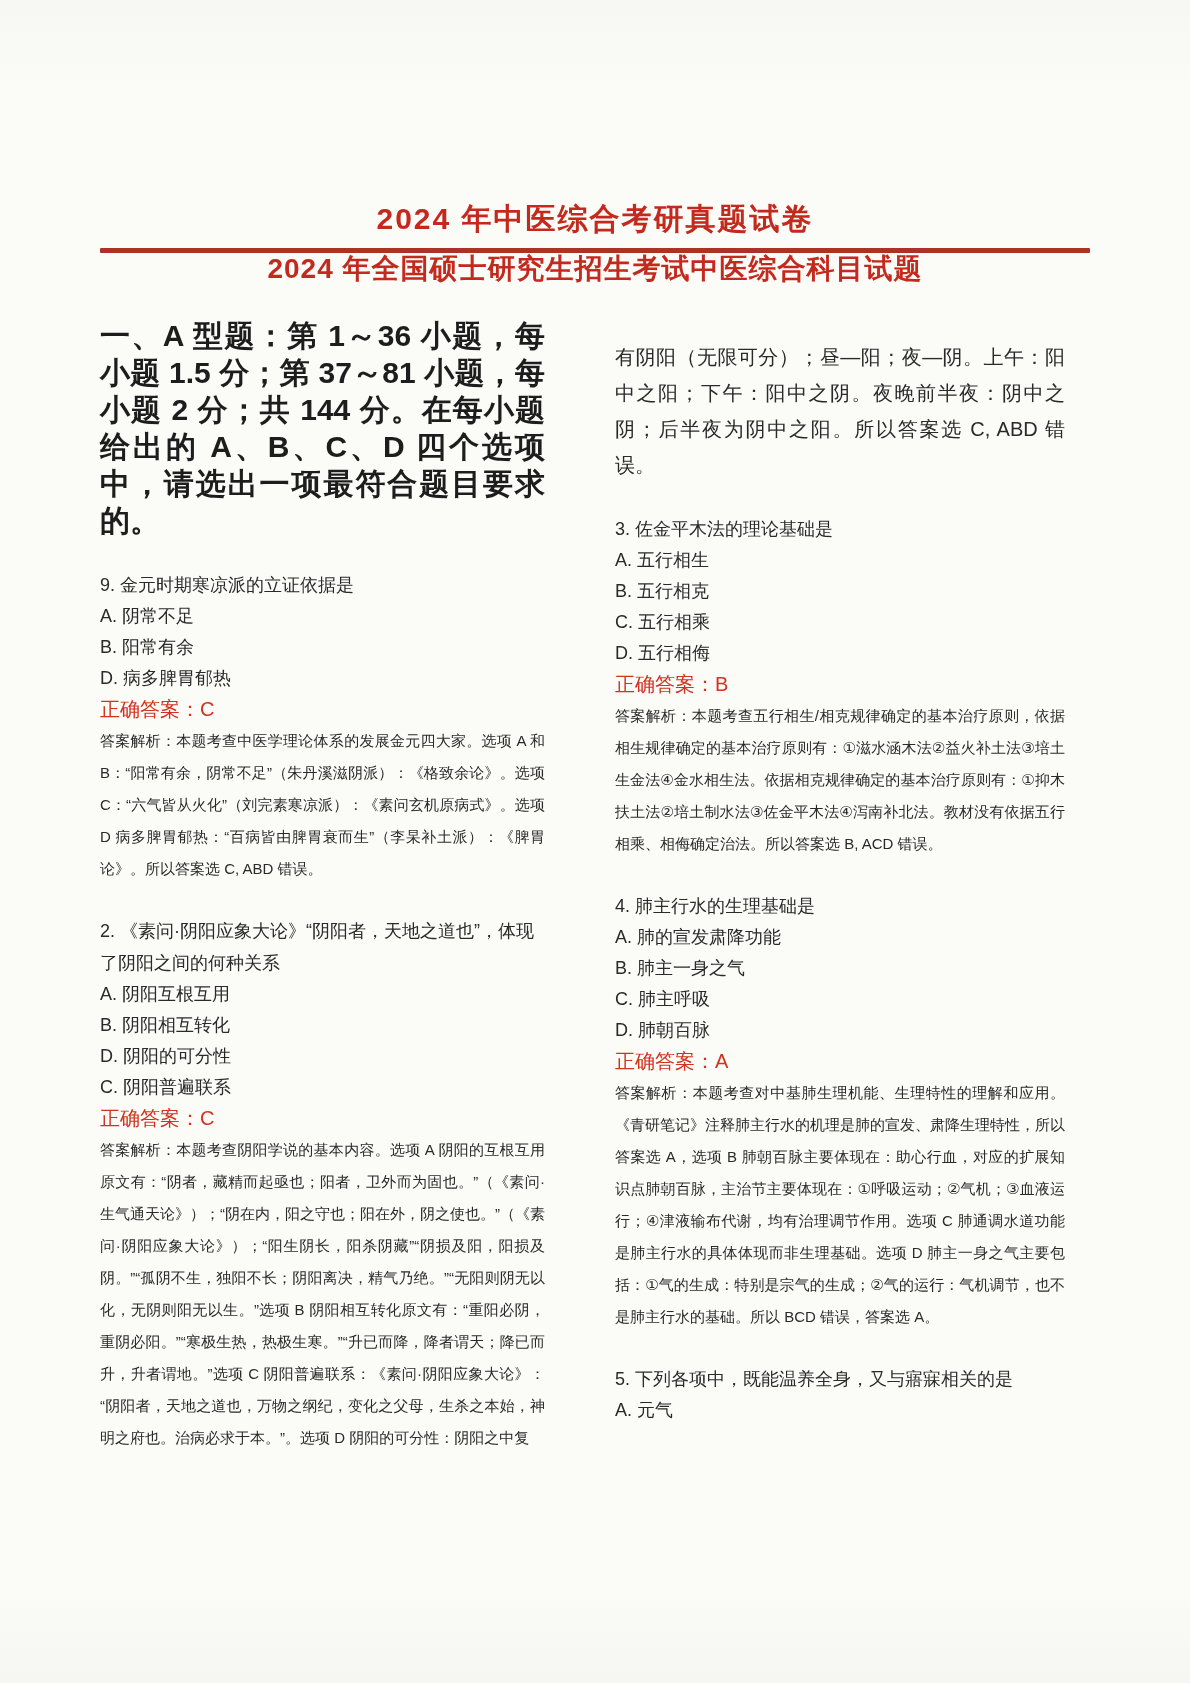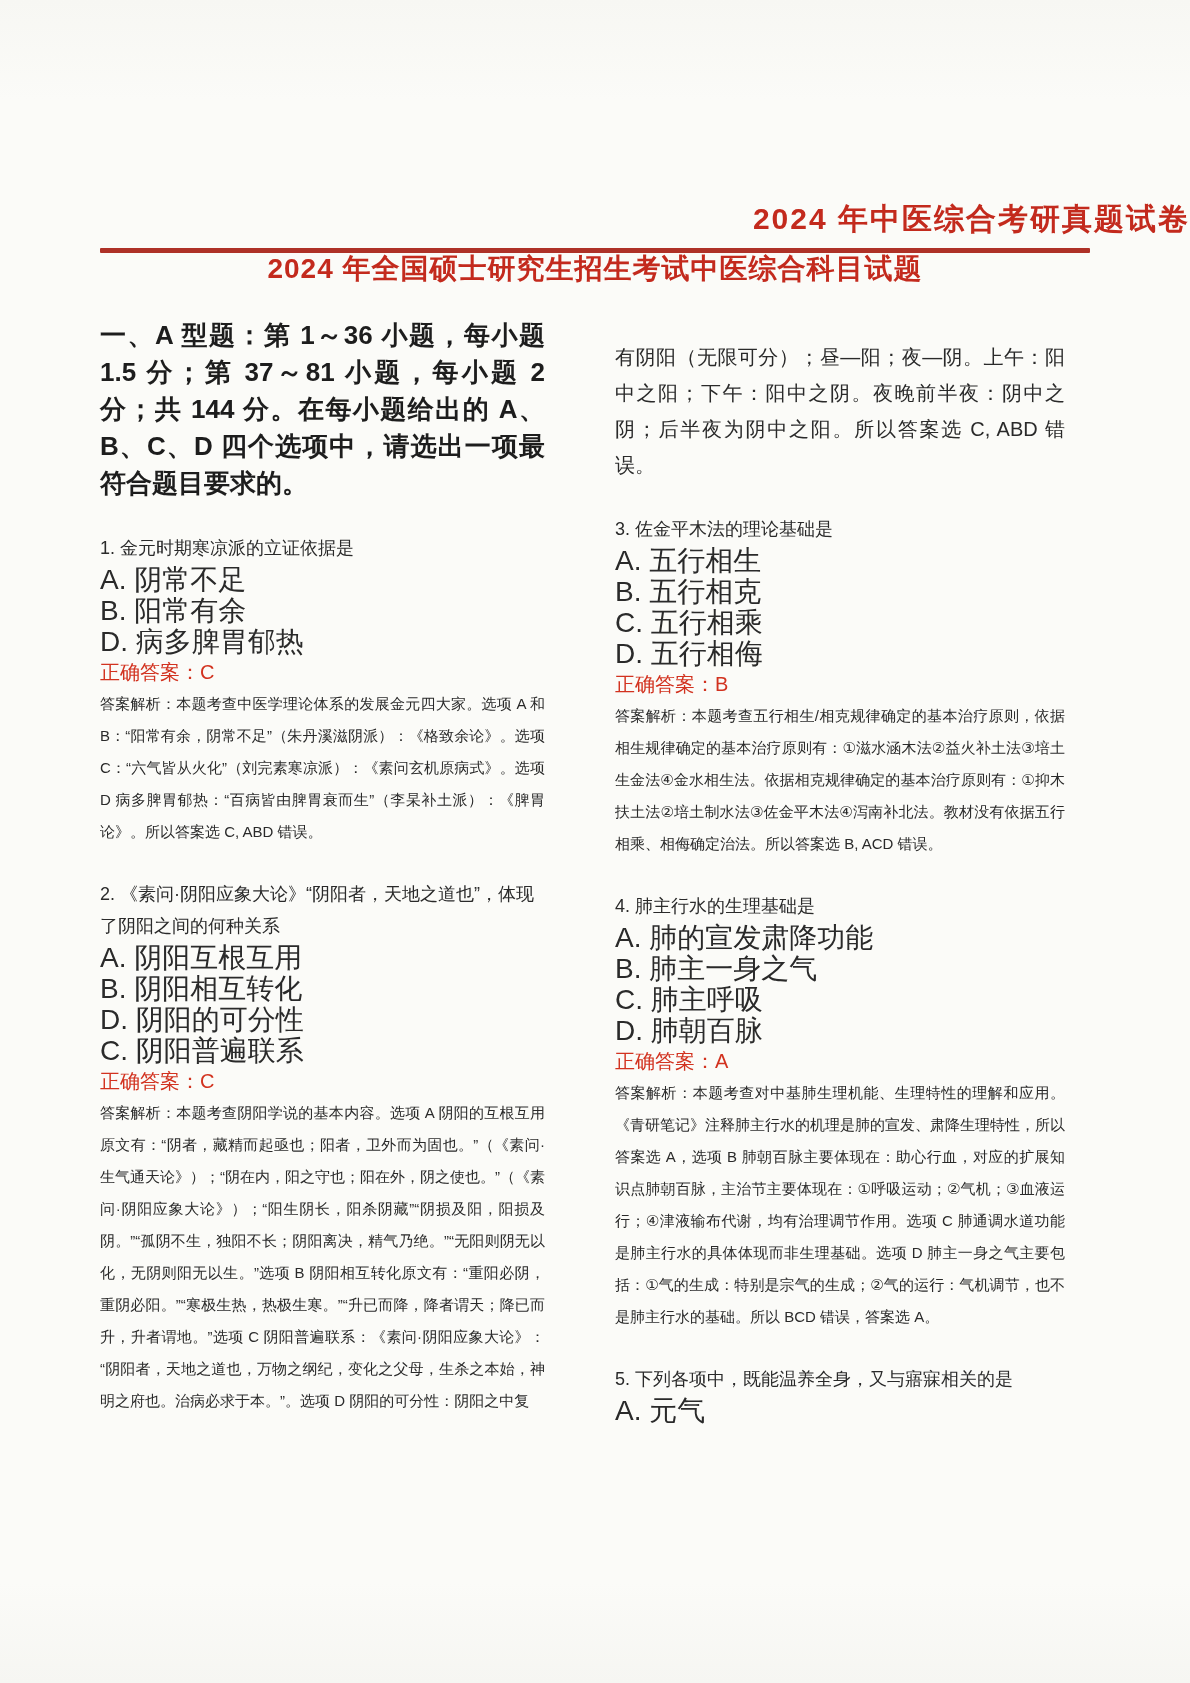--- a/index.html
+++ b/index.html
@@ -11,21 +11,21 @@
     -webkit-font-smoothing:antialiased;
   }
   .page{
     position:relative;
     width:1190px;height:1683px;
     background:linear-gradient(180deg,#f7f7f3 0%,#fbfbf8 6%,#fbfbf8 94%,#f6f6f2 100%);
     overflow:hidden;
   }
   .title{
     padding-top:202px;
-    text-align:right;
+    text-align:center;
     font-size:30px;
     line-height:34px;
     font-weight:bold;
     color:#c32a1d;
     letter-spacing:2px;
   }
   .rule{
     width:990px;
     height:5px;
     margin:12px auto 0 auto;
@@ -44,42 +44,42 @@
     display:flex;
     margin-top:32px;
     padding-left:100px;
     gap:70px;
     align-items:flex-start;
   }
   .col{flex:none;}
   .col-left{width:445px;}
   .col-right{width:450px;padding-top:22px;}
   .intro{
-    font-size:26px;
+    font-size:30px;
     font-weight:bold;
     line-height:37px;
     color:#1d1d1d;
     margin-bottom:14px;
     text-align:justify;
   }
   .continuation{
     font-size:20px;
     line-height:36px;
     text-align:justify;
     color:#2a2a2a;
   }
   .question{margin-top:30px;}
   .col .question:first-child{margin-top:0;}
   .stem{
     font-size:18px;
     line-height:32px;
     color:#2a2a2a;
   }
   .option{
-    font-size:28px;
+    font-size:18px;
     line-height:31px;
     color:#2a2a2a;
   }
   .answer{
     font-size:20px;
     line-height:31px;
     font-weight:normal;
     color:#d2321f;
   }
   .explanation{
@@ -93,21 +93,21 @@
 <body>
 
 <div class="page">
   <div class="title">2024 年中医综合考研真题试卷</div>
   <div class="rule"></div>
   <div class="subtitle">2024 年全国硕士研究生招生考试中医综合科目试题</div>
   <div class="columns">
     <div class="col col-left">
         <div class="intro">一、A 型题：第 1～36 小题，每小题 1.5 分；第 37～81 小题，每小题 2 分；共 144 分。在每小题给出的 A、B、C、D 四个选项中，请选出一项最符合题目要求的。</div>
         <div class="question">
-          <div class="stem">1. 金元时期寒凉派的立证依据是</div>
+          <div class="stem">9. 金元时期寒凉派的立证依据是</div>
           <div class="option">A. 阴常不足</div>
           <div class="option">B. 阳常有余</div>
           <div class="option">D. 病多脾胃郁热</div>
           <div class="answer"><span>正确答案：</span><span>C</span></div>
           <div class="explanation">答案解析：本题考查中医学理论体系的发展金元四大家。选项 A 和 B：“阳常有余，阴常不足”（朱丹溪滋阴派）：《格致余论》。选项 C：“六气皆从火化”（刘完素寒凉派）：《素问玄机原病式》。选项 D 病多脾胃郁热：“百病皆由脾胃衰而生”（李杲补土派）：《脾胃论》。所以答案选 C, ABD 错误。</div>
         </div>
         <div class="question">
           <div class="stem">2. 《素问·阴阳应象大论》“阴阳者，天地之道也”，体现了阴阳之间的何种关系</div>
           <div class="option">A. 阴阳互根互用</div>
           <div class="option">B. 阴阳相互转化</div>

